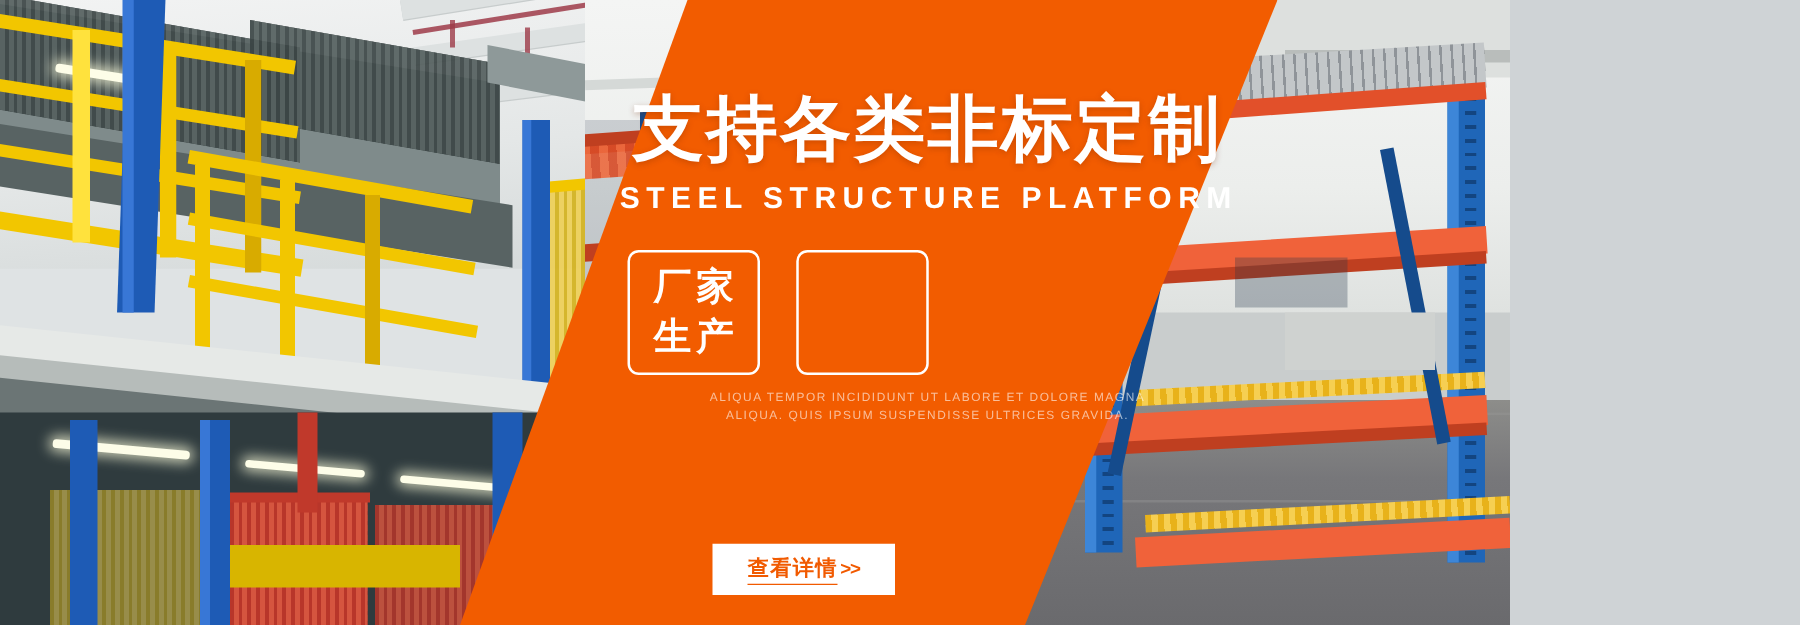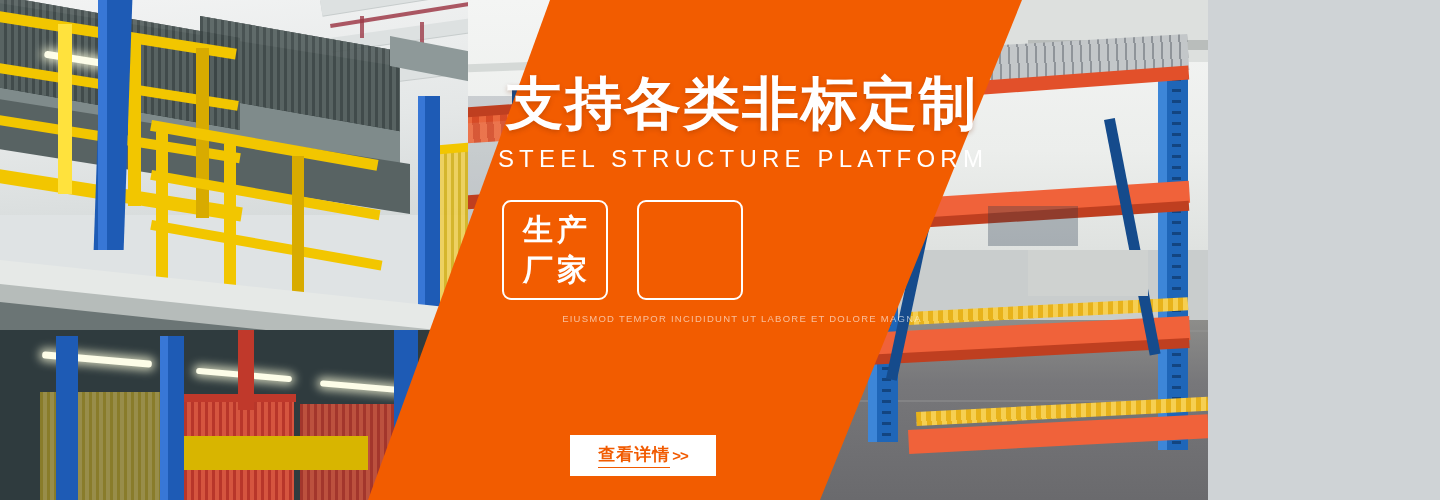--- a/index.html
+++ b/index.html
@@ -67,21 +67,21 @@
     background:#f25c00;
     clip-path:polygon(550px 0, 1022px 0, 820px 500px, 368px 500px); }
 
   .content { position:absolute; left:0; top:0; width:1440px; height:500px; }
 
   .title { position:absolute; left:0; top:72px; width:1440px; text-align:center;
     color:#fff; font-size:57px; line-height:62px; font-weight:700; letter-spacing:2px;
     text-shadow:0 2px 5px rgba(120,40,0,.30); padding-left:44px; }
 
   .subtitle { position:absolute; left:0; top:144px; width:1440px; text-align:center;
-    color:#ffffff; font-size:24px; line-height:30px; font-weight:400;
+    color:#ffffff; font-size:24px; line-height:30px; font-weight:700;
     letter-spacing:5.2px; padding-left:46px; }
 
   .boxes { position:absolute; left:502px; top:200px; width:380px; height:100px;
     display:flex; gap:29px; }
   .feat-box { width:106px; height:100px; border:2px solid #ffffff; border-radius:9px;
     display:flex; flex-direction:column; align-items:center; justify-content:center;
     color:#fff; font-size:30px; line-height:40px; font-weight:700; letter-spacing:4px;
     text-indent:4px; }
   .feat-box span { display:block; }
 
@@ -234,29 +234,30 @@
   <div class="orange-panel"></div>
 
   <div class="content">
 
     <div class="title">支持各类非标定制</div>
 
     <div class="subtitle">STEEL STRUCTURE PLATFORM</div>
 
     <div class="boxes">
       <div class="feat-box">
+        <span>厂家</span>
         <span>生产</span>
-        <span>厂家</span>
       </div>
       <div class="feat-box">
       </div>
     </div>
 
     <div class="lorem">
-      <div>EIUSMOD TEMPOR INCIDIDUNT UT LABORE ET DOLORE MAGNA</div>
+      <div>ALIQUA TEMPOR INCIDIDUNT UT LABORE ET DOLORE MAGNA</div>
+      <div>ALIQUA. QUIS IPSUM SUSPENDISSE ULTRICES GRAVIDA.</div>
     </div>
 
     <div class="cta">
       <span class="cn">查看详情</span>
       <span class="ar">&gt;&gt;</span>
     </div>
 
   </div>
 </div>
 

